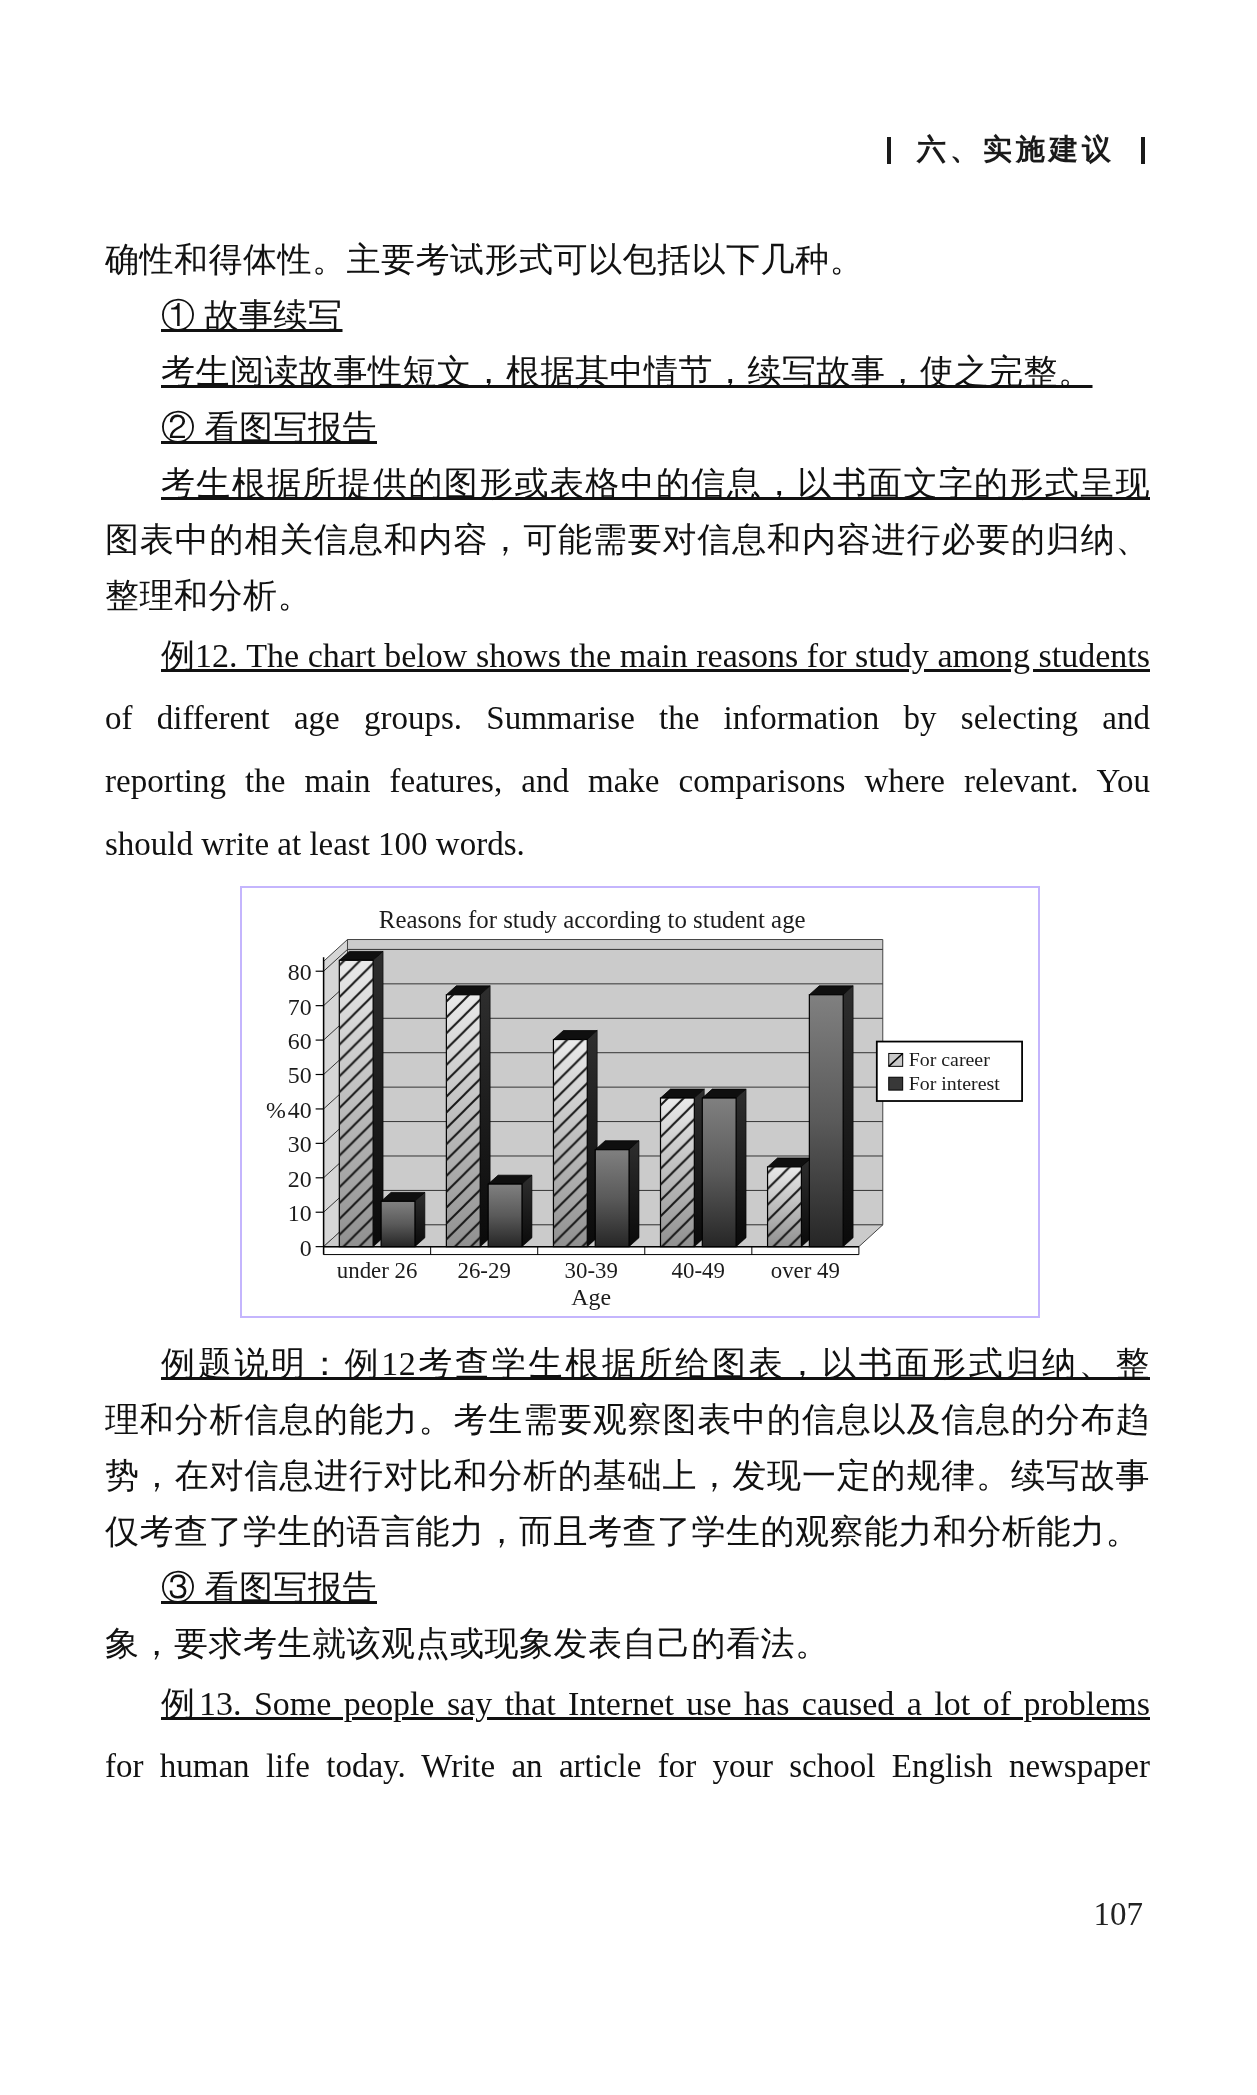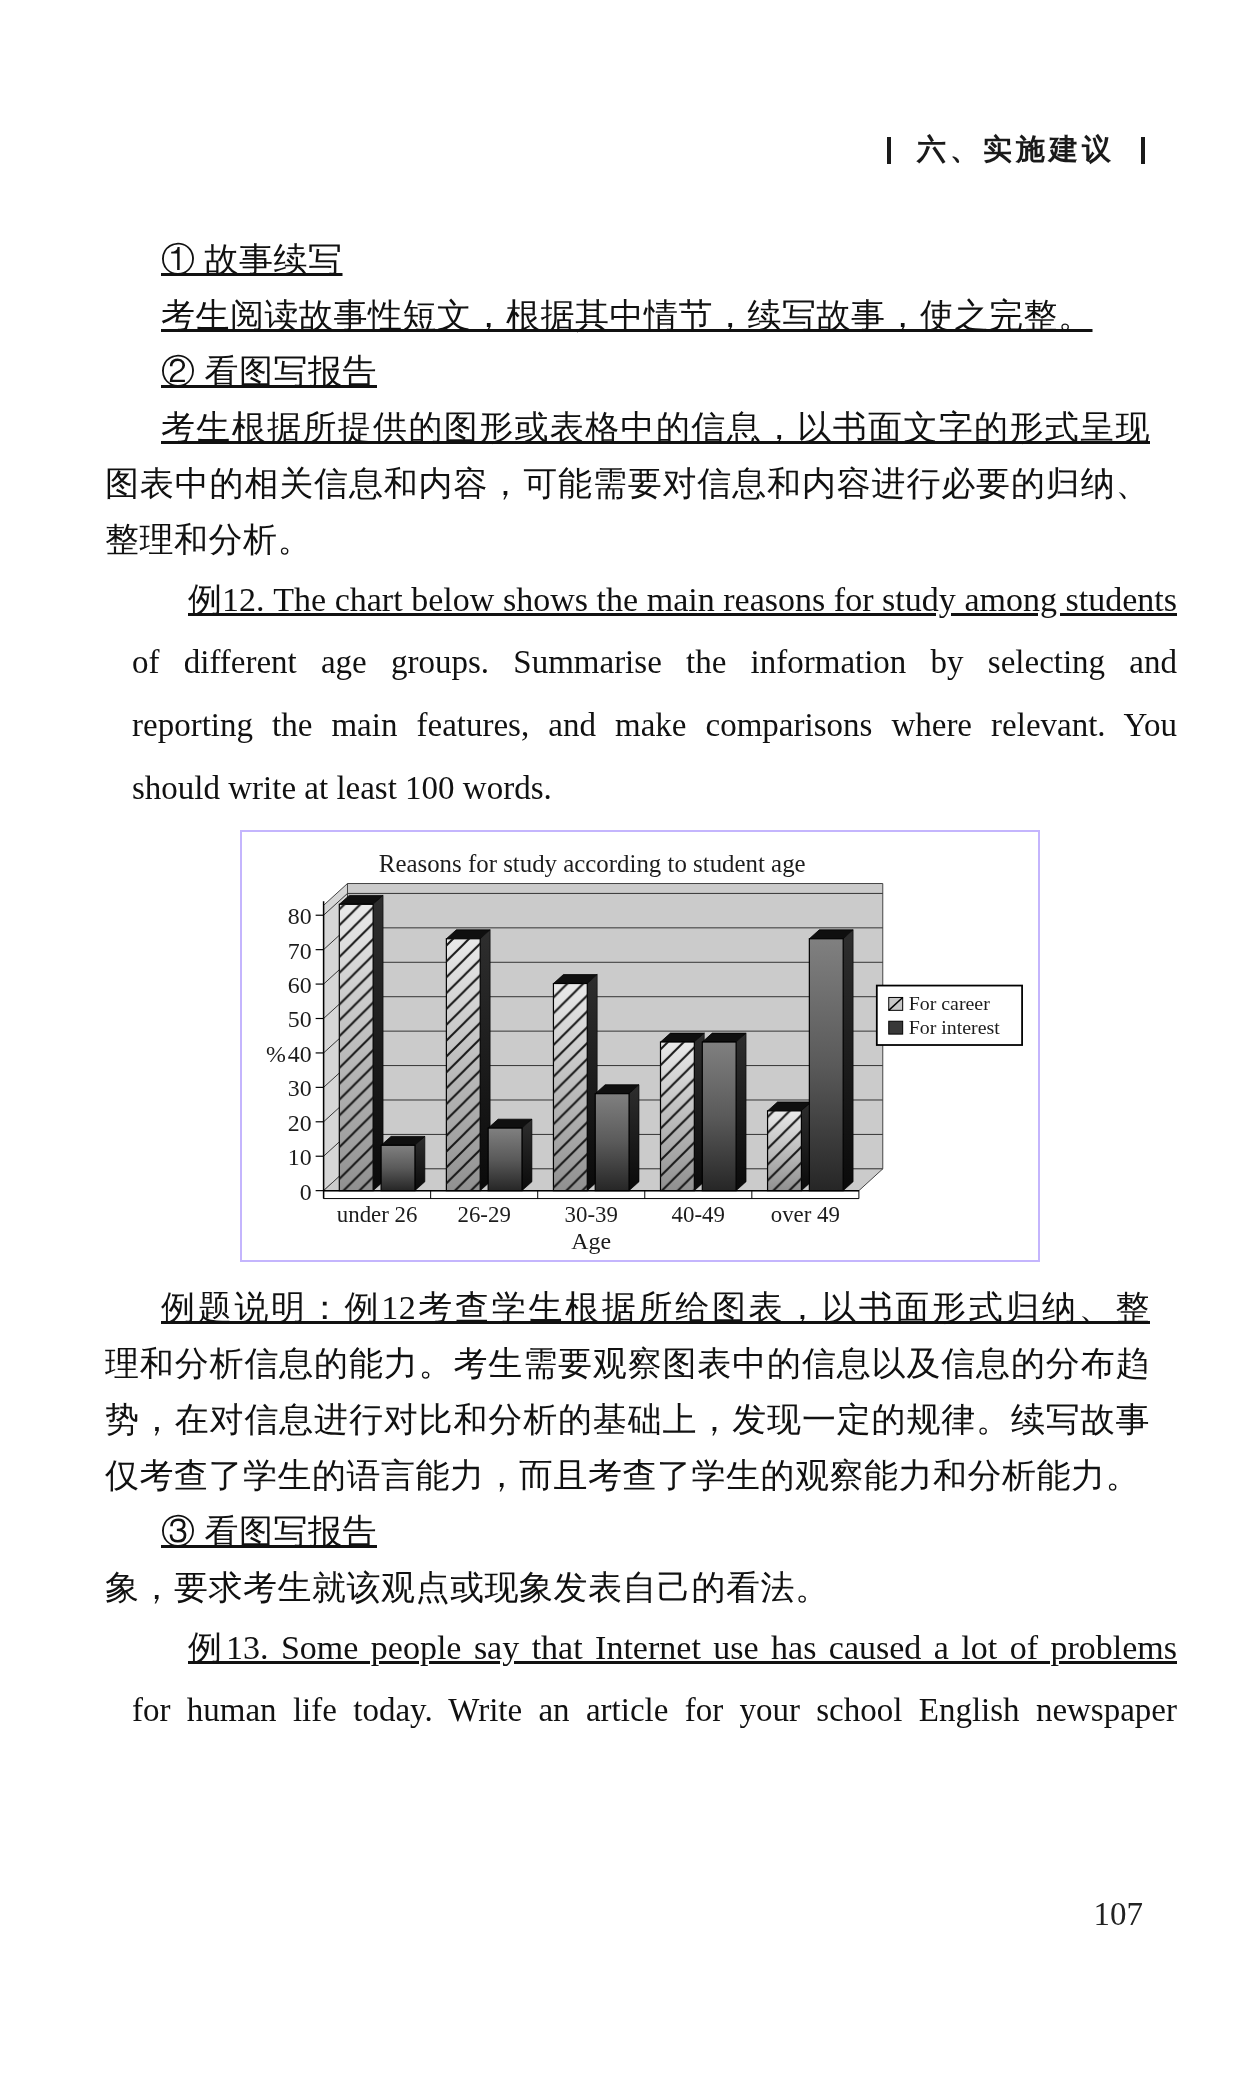--- a/index.html
+++ b/index.html
@@ -19,21 +19,21 @@
     font-family:"Liberation Serif","DejaVu Serif",serif;
   }
   .head-rule{width:4px;height:27px;background:#1a1a1a;display:inline-block;}
   .head-title{margin:0 26px;letter-spacing:4px;}
   
   .textcol{position:absolute;left:105px;top:232px;width:1045px;}
   .line{width:1045px;}
   .cjk{font-size:34px;height:56px;line-height:56px;letter-spacing:0.5px;}
   .en{font-size:33px;}
   .mix{font-size:34px;}
-  .en-h{height:63px;line-height:63px;margin-left:27px;}
+  .en-h{height:63px;line-height:63px;}
   .ind{padding-left:56px;width:989px;text-decoration:underline;}
   .j{text-align:justify;text-align-last:justify;}
   
   .chart-box{
     margin:10px 0 18px 135px;
     width:800px;height:432px;
     border:2px solid #c4b5fd;
     box-sizing:border-box;
     background:#fff;
   }
@@ -48,20 +48,21 @@
 
 <div class="page">
 
   <div class="running-head">
     <span class="head-rule"></span>
     <span class="head-title">六、实施建议</span>
     <span class="head-rule"></span>
   </div>
 
   <div class="textcol">
+    <div class="line cjk">确性和得体性。主要考试形式可以包括以下几种。</div>
     <div class="line cjk ind">① 故事续写</div>
     <div class="line cjk ind">考生阅读故事性短文，根据其中情节，续写故事，使之完整。</div>
     <div class="line cjk ind">② 看图写报告</div>
     <div class="line cjk ind j">考生根据所提供的图形或表格中的信息，以书面文字的形式呈现</div>
     <div class="line cjk j">图表中的相关信息和内容，可能需要对信息和内容进行必要的归纳、</div>
     <div class="line cjk">整理和分析。</div>
     <div class="line mix en-h ind j">例12. The chart below shows the main reasons for study among students</div>
     <div class="line en en-h j">of different age groups. Summarise the information by selecting and</div>
     <div class="line en en-h j">reporting the main features, and make comparisons where relevant. You</div>
     <div class="line en en-h">should write at least 100 words.</div>

